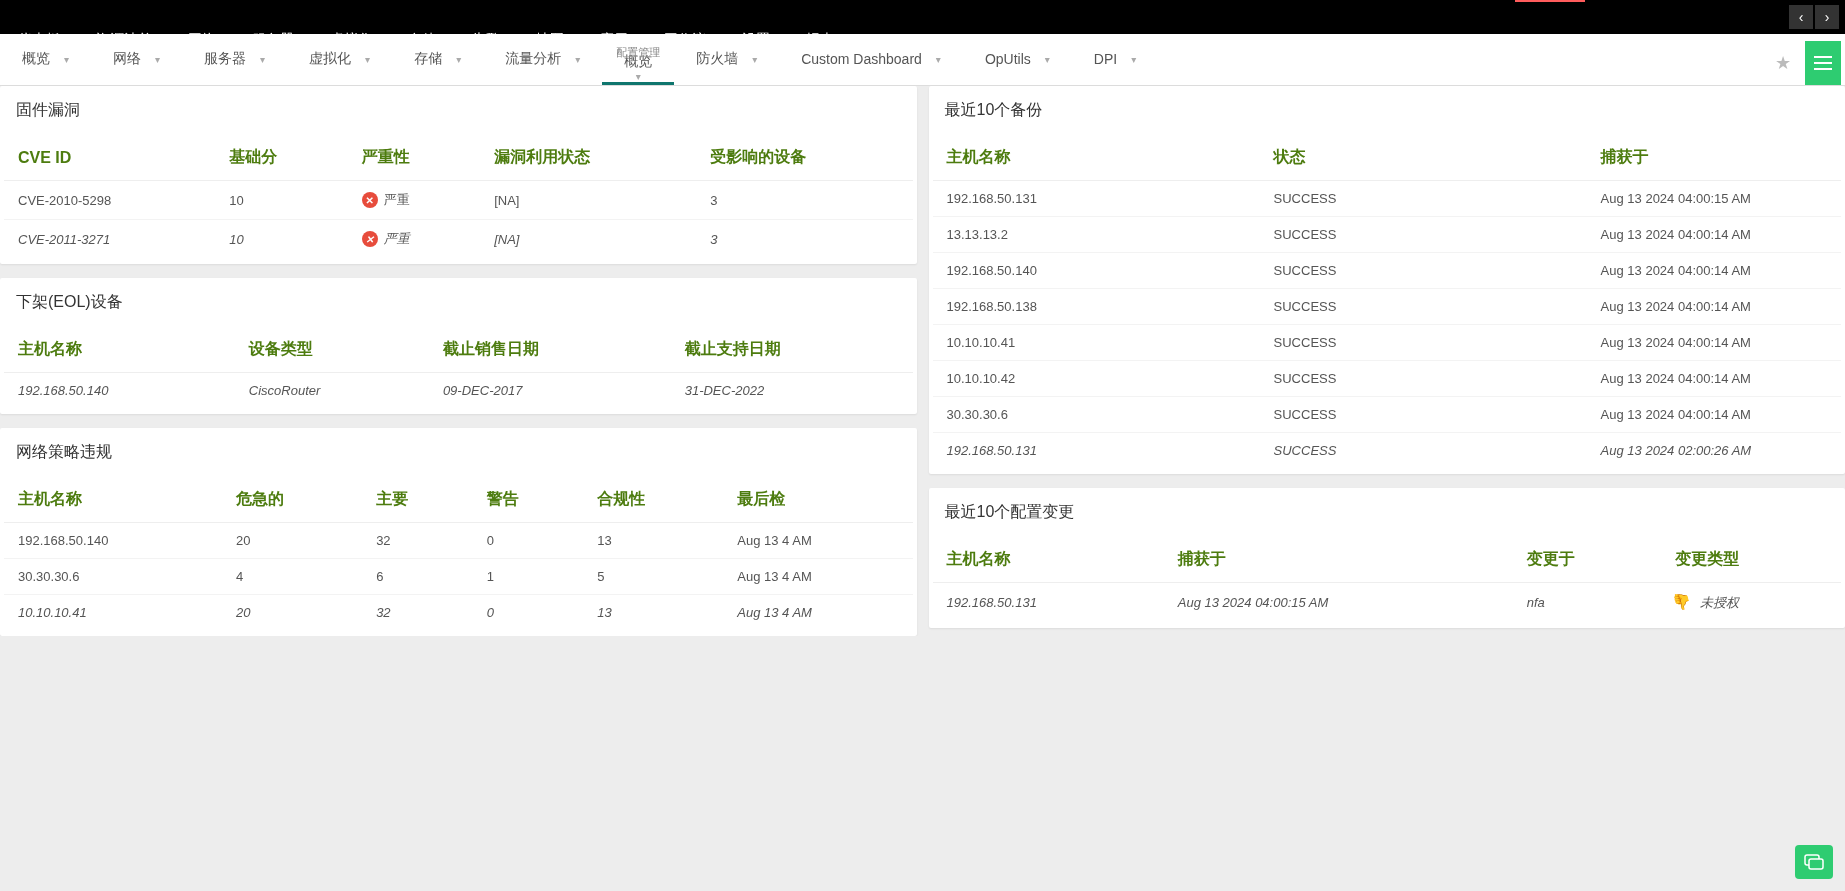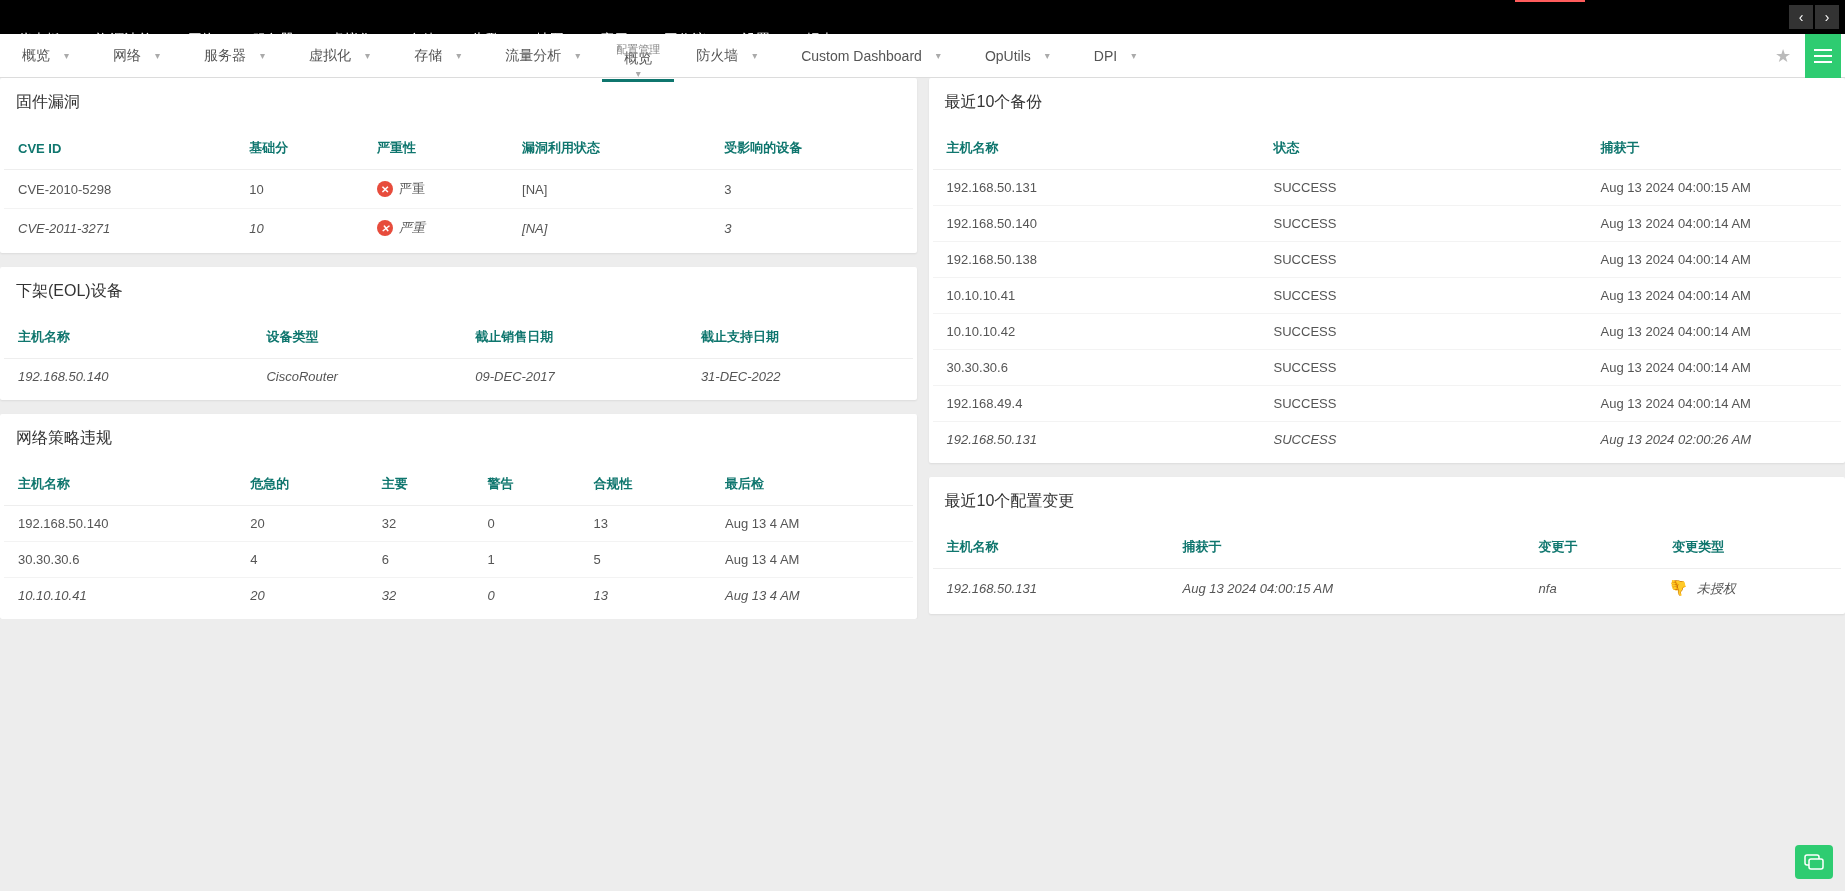--- a/index.html
+++ b/index.html
@@ -5,40 +5,40 @@
 * { box-sizing: border-box; margin: 0; padding: 0; }
 body { font-family: "Segoe UI", Arial, sans-serif; font-size: 13px; background: #ededed; color: #333; }
 
 .topnav { background: #000; display: flex; align-items: stretch; height: 34px; position: relative; }
 .topnav .item { color: #fff; padding: 0 18px; display: flex; align-items: center; cursor: pointer; font-size: 14px; margin-top: 40px; }
 .topnav .item.active { background: #2ecc71; }
 .topnav .redbar { position: absolute; right: 260px; top: -2px; width: 70px; height: 4px; background: #ff5c5c; }
 .topnav .navbtns { margin-left: auto; display: flex; align-items: center; padding-right: 6px; gap: 2px; }
 .topnav .navbtns .nb { width: 24px; height: 24px; background: #333; color: #fff; display: flex; align-items: center; justify-content: center; cursor: pointer; font-size: 14px; }
 
-.subnav { background: #fff; display: flex; align-items: center; height: 44px; border-bottom: 1px solid #ddd; }
+.subnav { background: #fff; display: flex; align-items: flex-end; height: 52px; border-bottom: 1px solid #ddd; }
 .subnav .sitem { display: flex; align-items: center; padding: 0 22px; gap: 14px; cursor: pointer; color: #555; font-size: 14px; position: relative; }
 .subnav .sitem .chev { color: #aaa; font-size: 10px; }
 .subnav .sitem.active { border-bottom: 3px solid #0f766e; margin-top: 8px; }
 .subnav .sitem .small { font-size: 11px; color: #888; position: absolute; top: 4px; left: 50%; transform: translateX(-50%); white-space: nowrap; }
 .subnav .sitem.stacked { flex-direction: column; justify-content: center; gap: 0; padding-top: 2px; }
 .subnav .sitem.stacked .main { margin-top: 10px; }
 .subnav .right { margin-left: auto; display: flex; align-items: center; gap: 4px; padding-right: 4px; }
 .subnav .star { width: 36px; color: #bbb; font-size: 18px; display: flex; align-items: center; justify-content: center; cursor: pointer; }
 .subnav .hamb { width: 36px; height: 44px; background: #2ecc71; color: #fff; display: flex; align-items: center; justify-content: center; cursor: pointer; }
 
 .content { display: flex; gap: 12px; }
 .col { flex: 1; display: flex; flex-direction: column; gap: 14px; min-width: 0; }
 
 .panel { background: #fff; border-radius: 2px; box-shadow: 0 1px 2px rgba(0,0,0,0.08); display: flex; flex-direction: column; }
 .panel .ptitle { padding: 14px 16px; font-size: 16px; color: #333; font-weight: 500; }
 .panel .pbody { padding: 0 4px 6px 4px; }
 
 table { width: 100%; border-collapse: collapse; }
-th { text-align: left; font-weight: 600; color: #0f766e; padding: 12px 14px; font-size: 13px; border-bottom: 1px solid #eee; }
+th { text-align: left; font-weight: 600; color: #4d7c0f; padding: 12px 14px; font-size: 16px; border-bottom: 1px solid #eee; }
 td { padding: 10px 14px; font-size: 13px; color: #555; border-bottom: 1px solid #f3f3f3; }
 tr:last-child td { border-bottom: none; font-style: italic; }
 
 .scrollwrap { overflow-x: auto; }
 .scrollwrap::-webkit-scrollbar { height: 10px; width: 10px; }
 .scrollwrap::-webkit-scrollbar-thumb { background: #c4c4c4; border-radius: 5px; }
 .scrollwrap::-webkit-scrollbar-track { background: #f1f1f1; }
 
 .sev { display: inline-flex; align-items: center; gap: 6px; }
 .sev .dot { width: 16px; height: 16px; border-radius: 50%; background: #e74c3c; color: #fff; display: inline-flex; align-items: center; justify-content: center; font-size: 10px; font-weight: bold; }
@@ -262,20 +262,25 @@
             <th>捕获于</th>
           </tr>
             </thead>
           <tbody id="bk-rows">
               <tr>
                 <td>192.168.50.131</td>
     <td>SUCCESS</td>
     <td>Aug 13 2024 04:00:15 AM</td>
               </tr>
               <tr>
+                <td>13.13.13.2</td>
+    <td>SUCCESS</td>
+    <td>Aug 13 2024 04:00:14 AM</td>
+              </tr>
+              <tr>
                 <td>192.168.50.140</td>
     <td>SUCCESS</td>
     <td>Aug 13 2024 04:00:14 AM</td>
               </tr>
               <tr>
                 <td>192.168.50.138</td>
     <td>SUCCESS</td>
     <td>Aug 13 2024 04:00:14 AM</td>
               </tr>
               <tr>
@@ -283,25 +288,20 @@
     <td>SUCCESS</td>
     <td>Aug 13 2024 04:00:14 AM</td>
               </tr>
               <tr>
                 <td>10.10.10.42</td>
     <td>SUCCESS</td>
     <td>Aug 13 2024 04:00:14 AM</td>
               </tr>
               <tr>
                 <td>30.30.30.6</td>
-    <td>SUCCESS</td>
-    <td>Aug 13 2024 04:00:14 AM</td>
-              </tr>
-              <tr>
-                <td>192.168.49.4</td>
     <td>SUCCESS</td>
     <td>Aug 13 2024 04:00:14 AM</td>
               </tr>
               <tr>
                 <td>192.168.50.131</td>
     <td>SUCCESS</td>
     <td>Aug 13 2024 02:00:26 AM</td>
               </tr>
             </tbody>
         </table>

